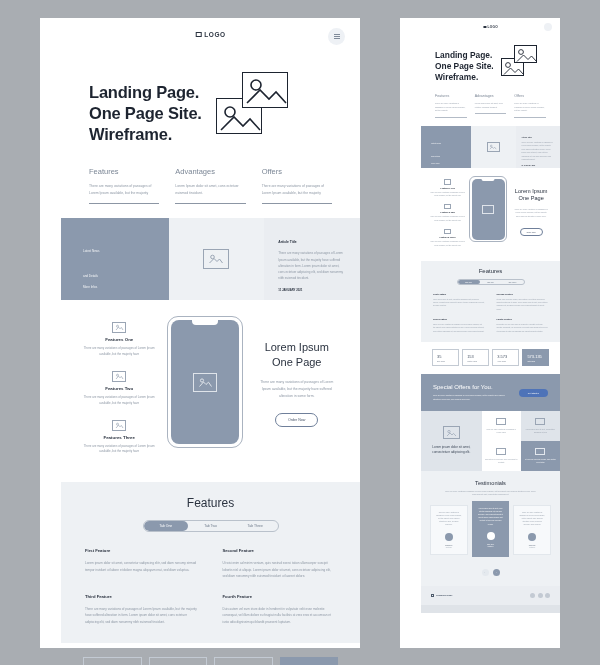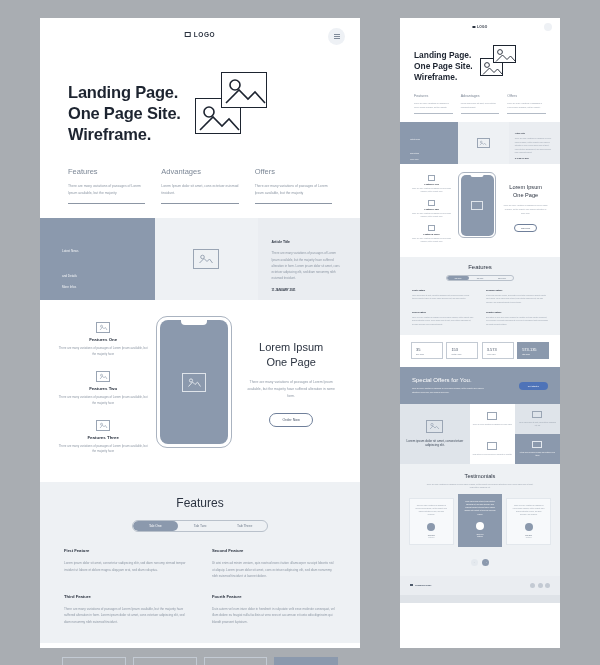--- a/index.html
+++ b/index.html
@@ -5,21 +5,21 @@
   * { box-sizing: border-box; margin: 0; padding: 0; }
   html, body {
     width: 600px; height: 665px;
     background: #a9adb2;
     font-family: "Liberation Sans", sans-serif;
     overflow: hidden;
   }
   .stage { position: relative; width: 600px; height: 665px; }
 
   
-  .page { background: #ffffff; position: absolute; }
+  .page { background: #ffffff; position: absolute; padding-left: 21px; }
   .rule { height: 1px; background: #99a3b1; width: 100%; }
 
   .img-ph {
     border: 1.4px solid #9aa5b4;
     display: flex; align-items: center; justify-content: center;
   }
   .img-ph svg { display:block; }
 
   
   #left { left: 40px; top: 18px; width: 320px; height: 630px; }

